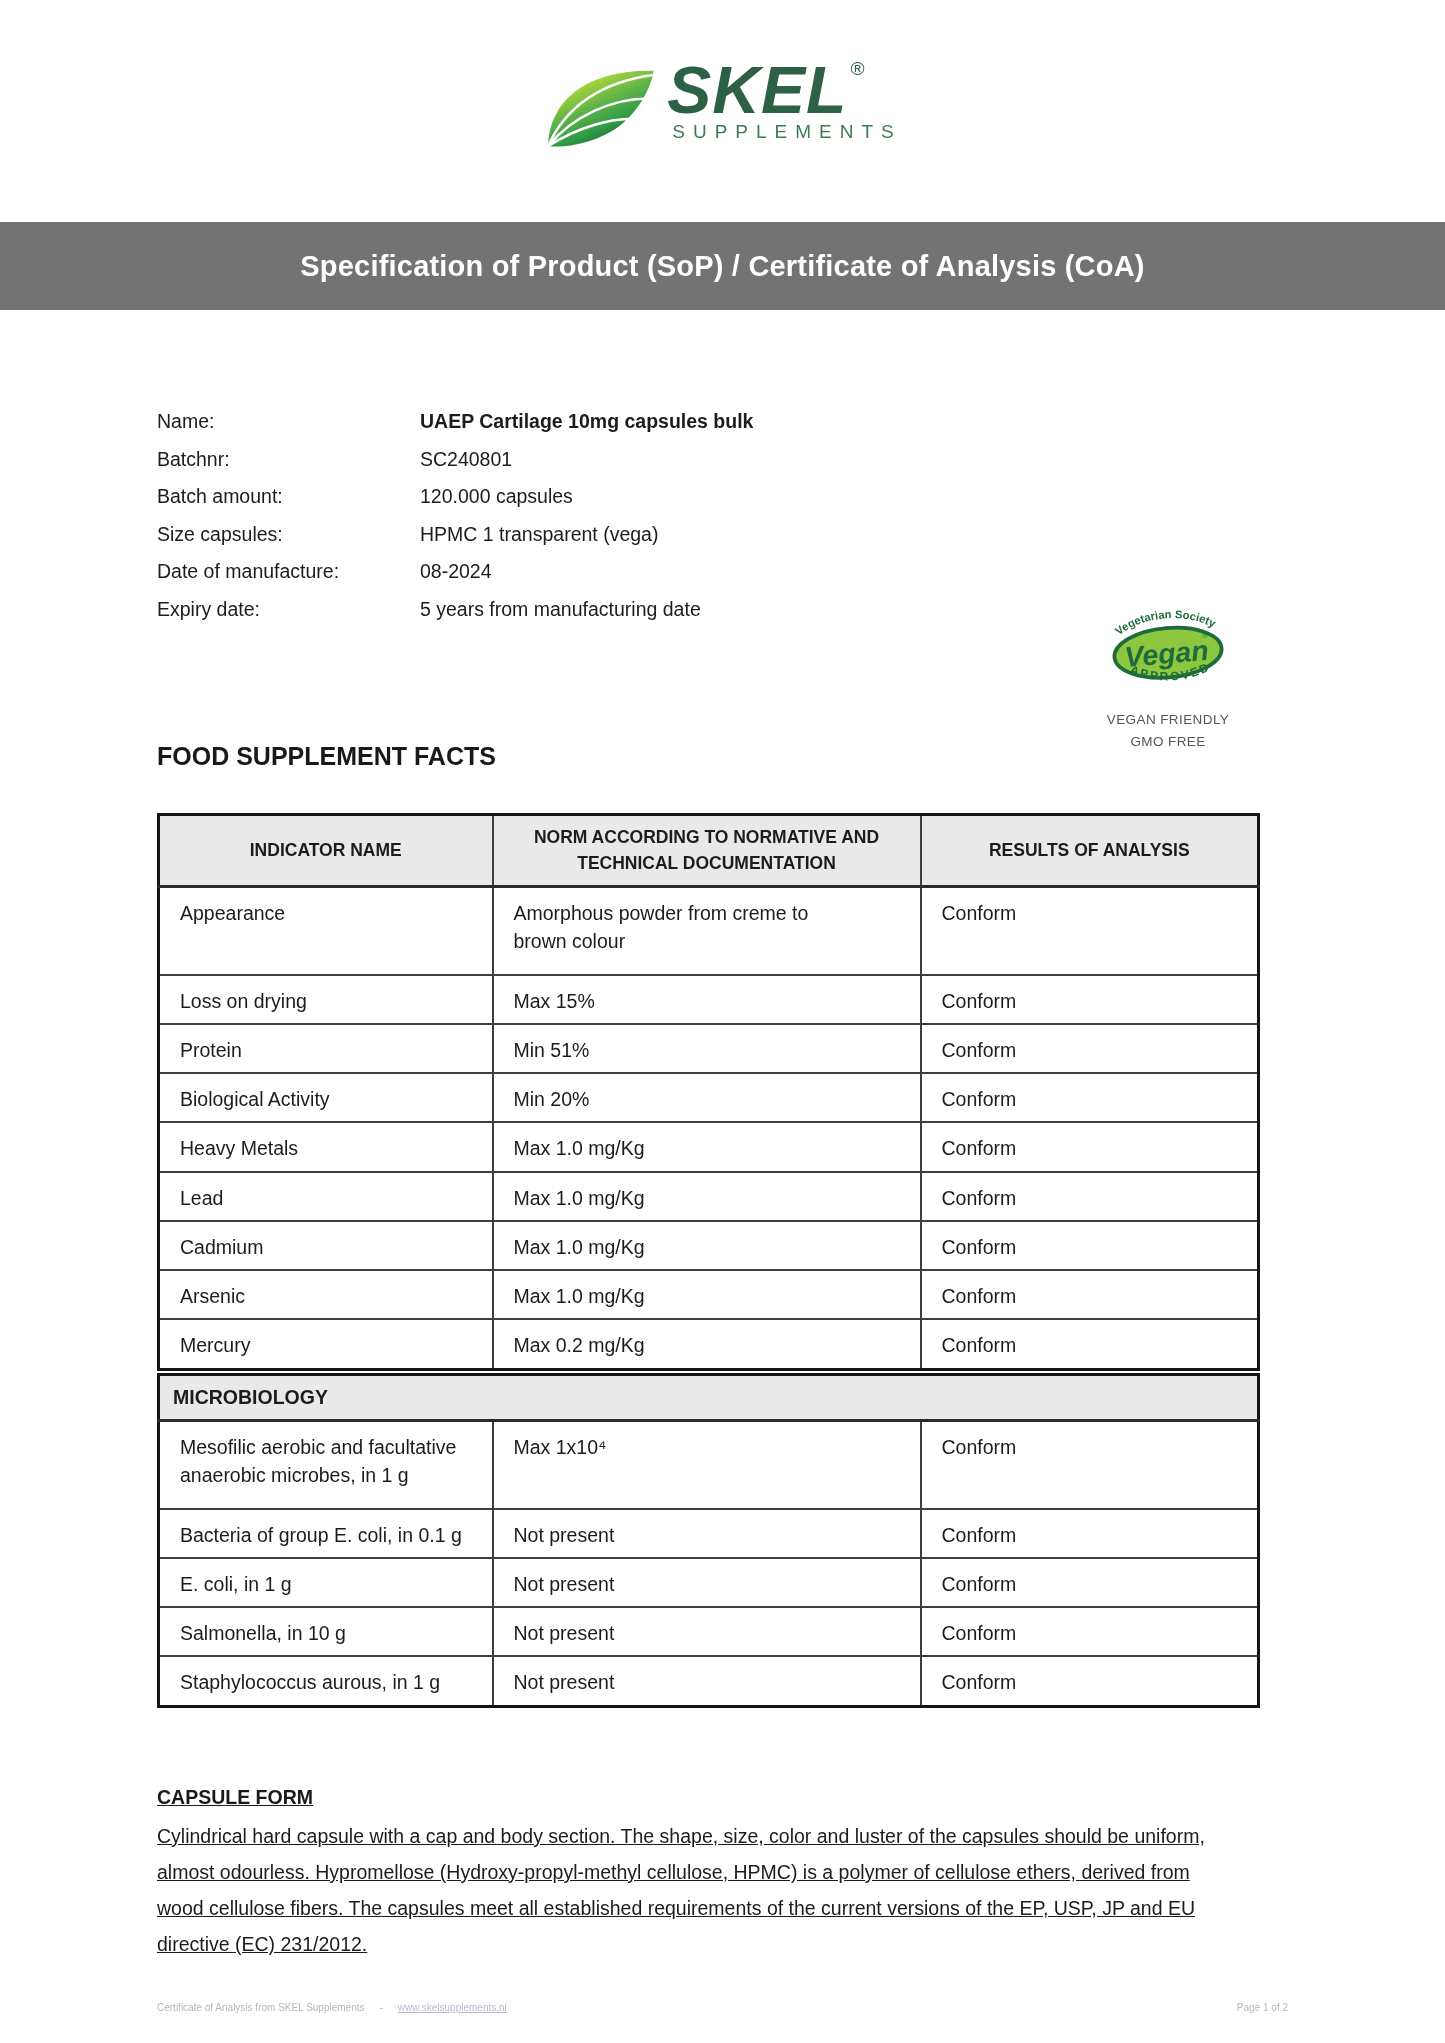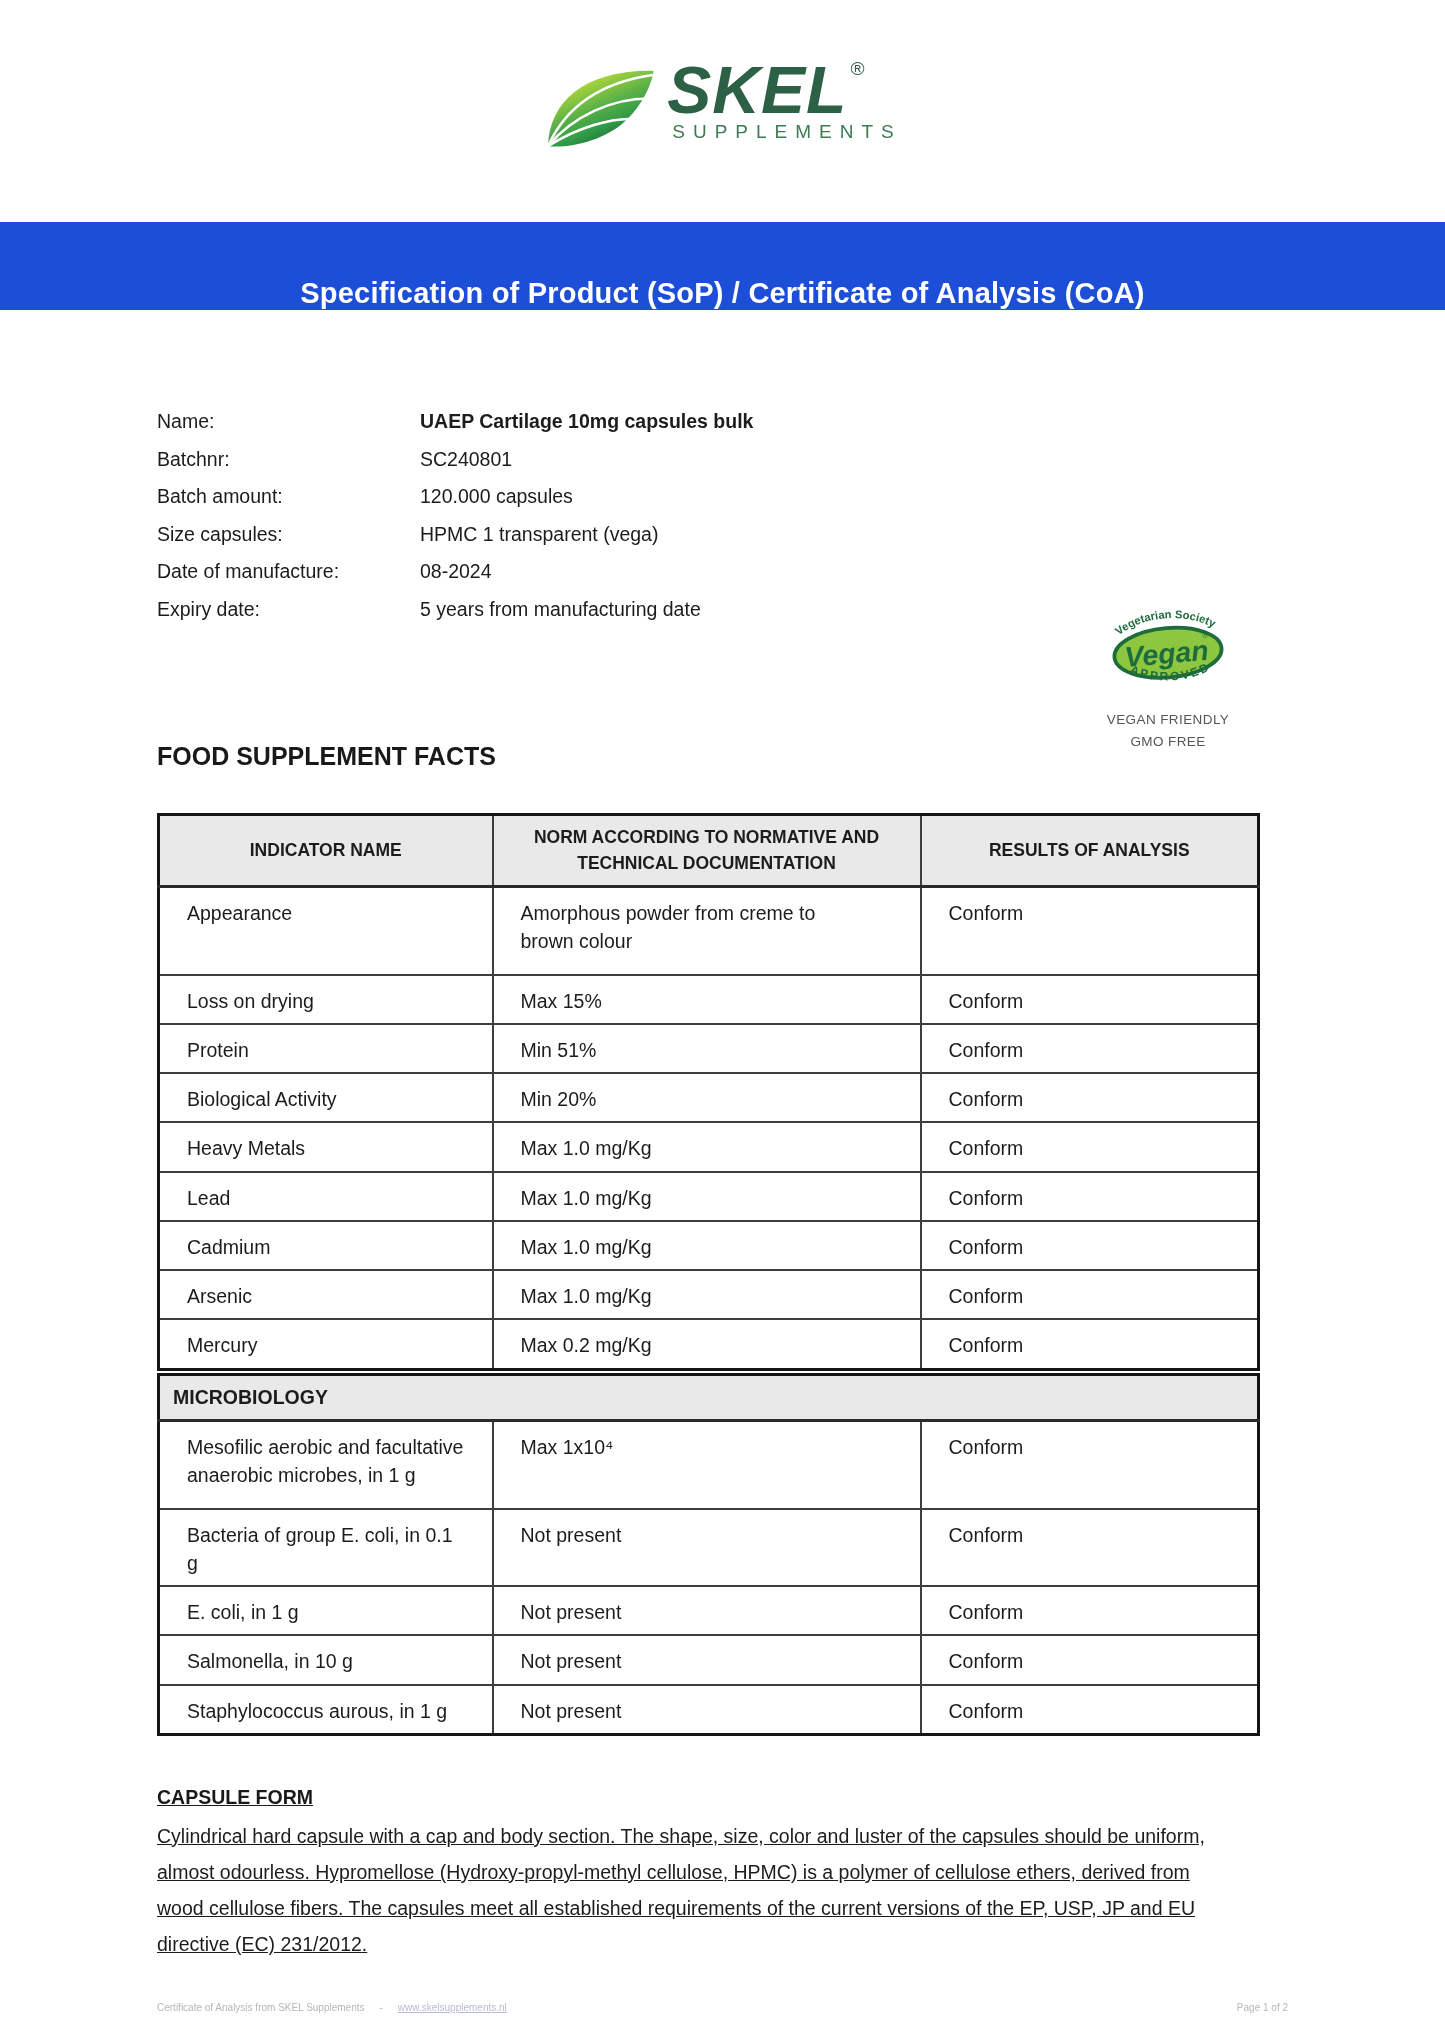--- a/index.html
+++ b/index.html
@@ -11,22 +11,22 @@
   
   .logo{position:absolute;top:50px;left:0;width:100%;display:flex;justify-content:center;align-items:center;gap:10px;}
   .leaf-svg{width:114px;height:92px;margin-top:10px;}
   .brand{display:flex;flex-direction:column;}
   .brand-line{display:flex;align-items:flex-start;line-height:1;font-style:italic;}
   .brand-name{font-size:66px;font-weight:700;color:#2c6145;letter-spacing:1px;line-height:0.95;}
   .brand-reg{font-size:19px;color:#2c6145;margin-top:0;margin-left:3px;}
   .brand-tag{font-size:19px;letter-spacing:8px;color:#3d7b52;padding-left:5px;}
 
   
-  .banner{position:absolute;top:222px;left:0;width:100%;height:88px;background:#1d4ed8;
-    display:flex;align-items:flex-end;justify-content:center;}
+  .banner{position:absolute;top:222px;left:0;width:100%;height:88px;background:#737373;
+    display:flex;align-items:center;justify-content:center;}
   .banner-title{color:#ffffff;font-size:29px;font-weight:700;letter-spacing:0.2px;}
 
   
   .info{position:absolute;top:403px;left:157px;font-size:19.5px;}
   .info-row{display:grid;grid-template-columns:263px auto;height:37.5px;align-items:center;}
   .info-value.bold{font-weight:700;}
 
   
   .badge{position:absolute;left:1088px;top:596px;width:160px;text-align:center;}
   .badge-svg{width:152px;height:112px;display:block;margin:0 auto;}
@@ -36,21 +36,21 @@
   .facts-heading{position:absolute;left:157px;top:742px;font-size:25px;font-weight:700;color:#191919;margin:0;}
 
   
   .tbl{position:absolute;left:157px;width:1100px;border-collapse:collapse;table-layout:fixed;
     font-size:19.5px;color:#1c1c1c;background:#fff;}
   .tbl{border:3px solid #151515;}
   .tbl th,.tbl td{border:2px solid #3e3e3e;box-sizing:border-box;}
   .tbl thead th{border-bottom:3px solid #2a2a2a;}
   .tbl th{background:#e9e9e9;font-weight:700;font-size:17.5px;text-align:center;vertical-align:middle;
     padding:8px 12px;height:72px;line-height:1.45;}
-  .tbl td{padding:11px 27px 8px;vertical-align:top;white-space:pre-line;line-height:1.45;}
+  .tbl td{padding:11px 20px 8px;vertical-align:top;white-space:pre-line;line-height:1.45;}
   .col1{width:334px;}.col2{width:428px;}.col3{width:338px;}
   .row-std td{height:46px;}
   .row-tall td{height:88px;}
   #facts-table{top:813px;}
   #micro-table{top:1373px;}
   #micro-table .micro-head th{text-align:left;font-size:19.5px;height:46px;padding:0 13px;}
 
   
   .capsule{position:absolute;left:157px;top:1786px;width:1140px;text-decoration:underline;}
   .capsule-heading{font-size:19.5px;font-weight:700;margin:0 0 9px 0;color:#191919;}

